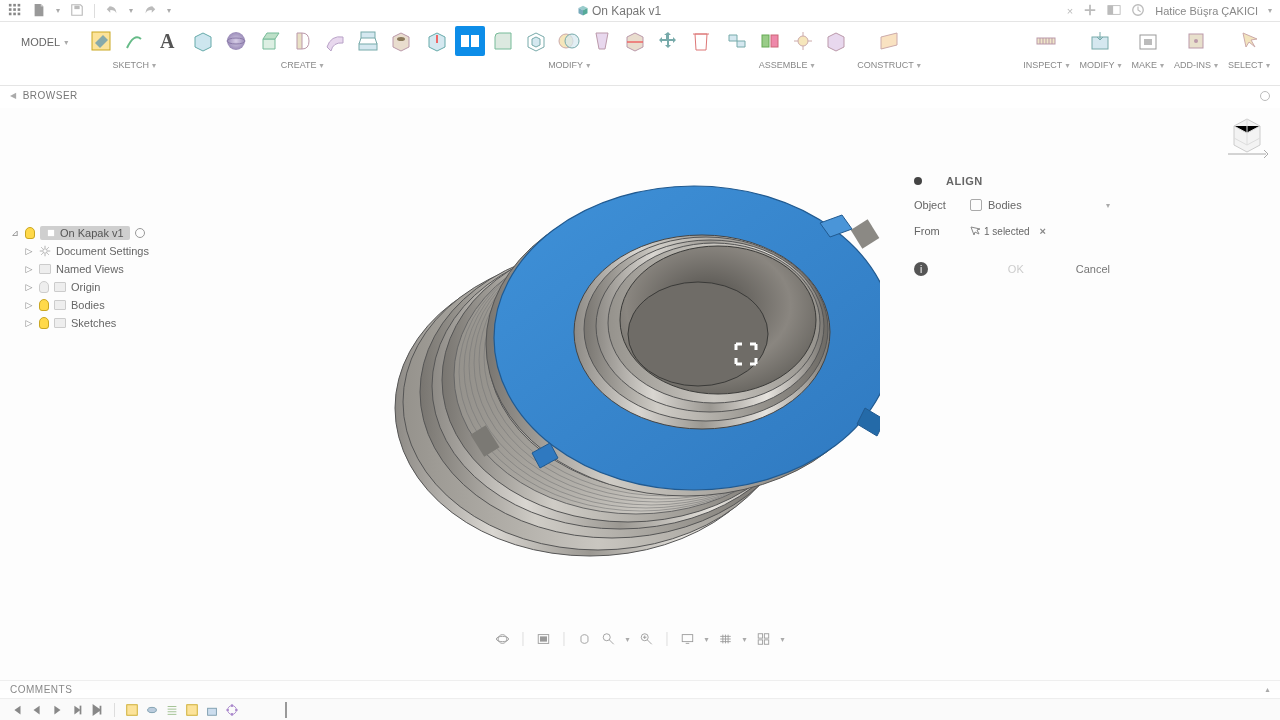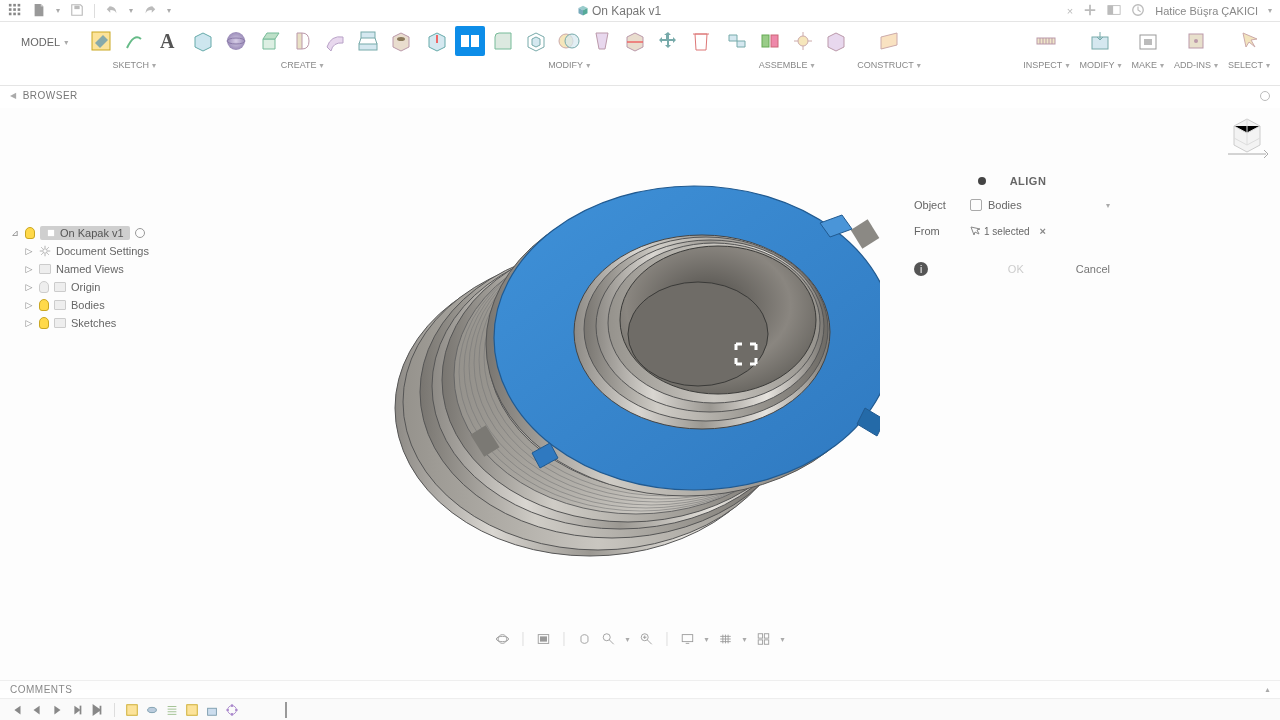--- a/index.html
+++ b/index.html
@@ -42,21 +42,21 @@
   .root-eye { width: 10px; height: 10px; border: 1px solid #999; border-radius: 50%; }
 
   
   .viewport { position: absolute; left: 0; top: 108px; right: 0; bottom: 30px; background: #fdfdfd; }
   .model { position: absolute; left: 360px; top: 30px; width: 520px; height: 500px; }
 
   .viewcube { position: absolute; right: 10px; top: 6px; width: 46px; height: 46px; }
 
   
   .dlg { position: absolute; right: 170px; top: 62px; width: 196px; font-size: 11px; color: #666; }
-  .dlg-title { display: flex; align-items: center; gap: 24px; height: 22px; font-weight: bold; letter-spacing: 0.5px; justify-content: center; }
+  .dlg-title { display: flex; align-items: center; gap: 24px; height: 22px; font-weight: bold; letter-spacing: 0.5px; }
   .dlg-title .bullet { width: 8px; height: 8px; border-radius: 50%; background: #444; }
   .dlg-row { display: flex; align-items: center; height: 26px; }
   .dlg-row .lbl { width: 56px; }
   .dlg-row .ctrl { flex: 1; display: flex; align-items: center; gap: 6px; }
   .chk { width: 12px; height: 12px; border: 1px solid #aaa; border-radius: 2px; }
   .sel-pill { display: flex; align-items: center; gap: 4px; font-size: 10px; color: #666; }
   .sel-x { color: #888; font-weight: bold; margin-left: 4px; }
   .to-btn { background: #888; color: #fff; font-size: 10px; padding: 3px 8px; border-radius: 2px; display: flex; align-items: center; gap: 3px; position: relative; }
   .cursor { position: absolute; right: 14px; top: 10px; color: #333; font-size: 12px; }
   .dlg-foot { display: flex; justify-content: flex-end; gap: 16px; margin-top: 18px; align-items: center; }

